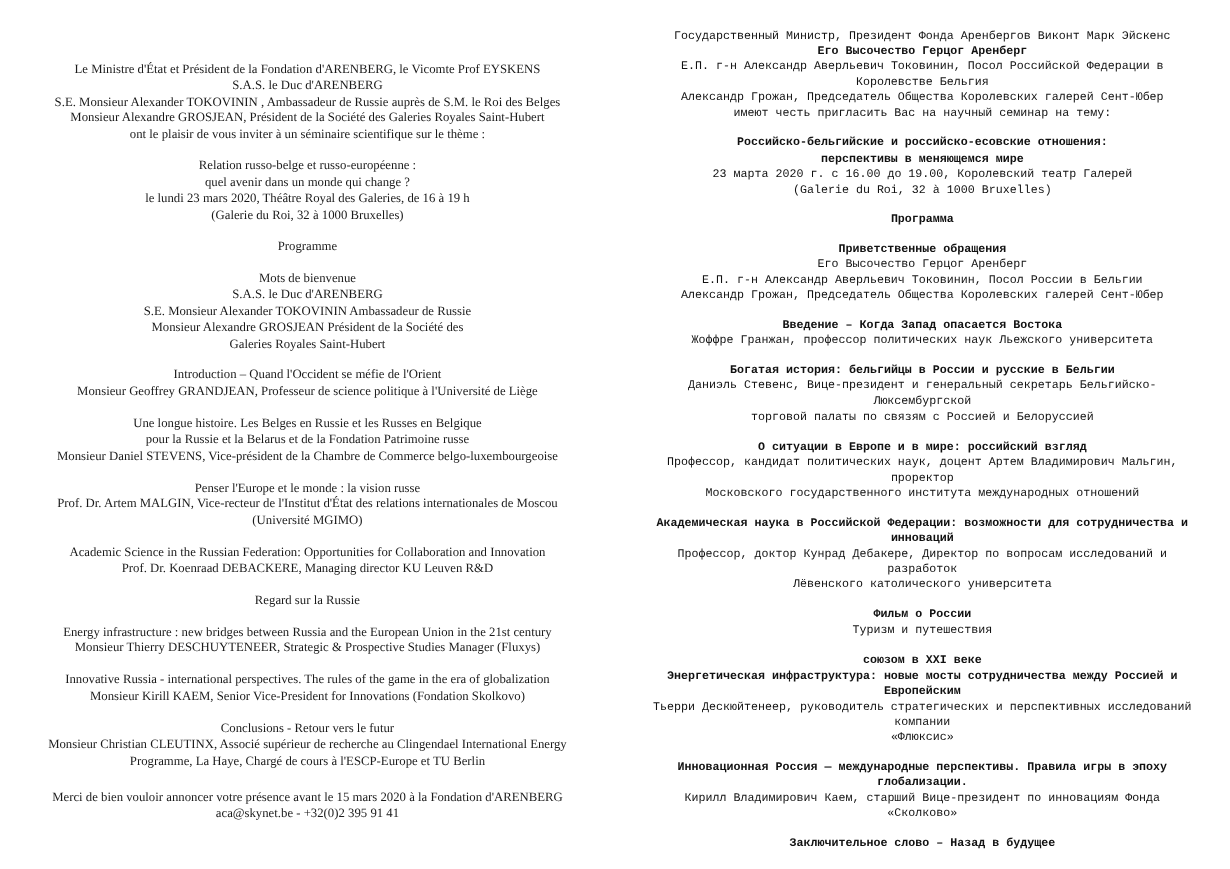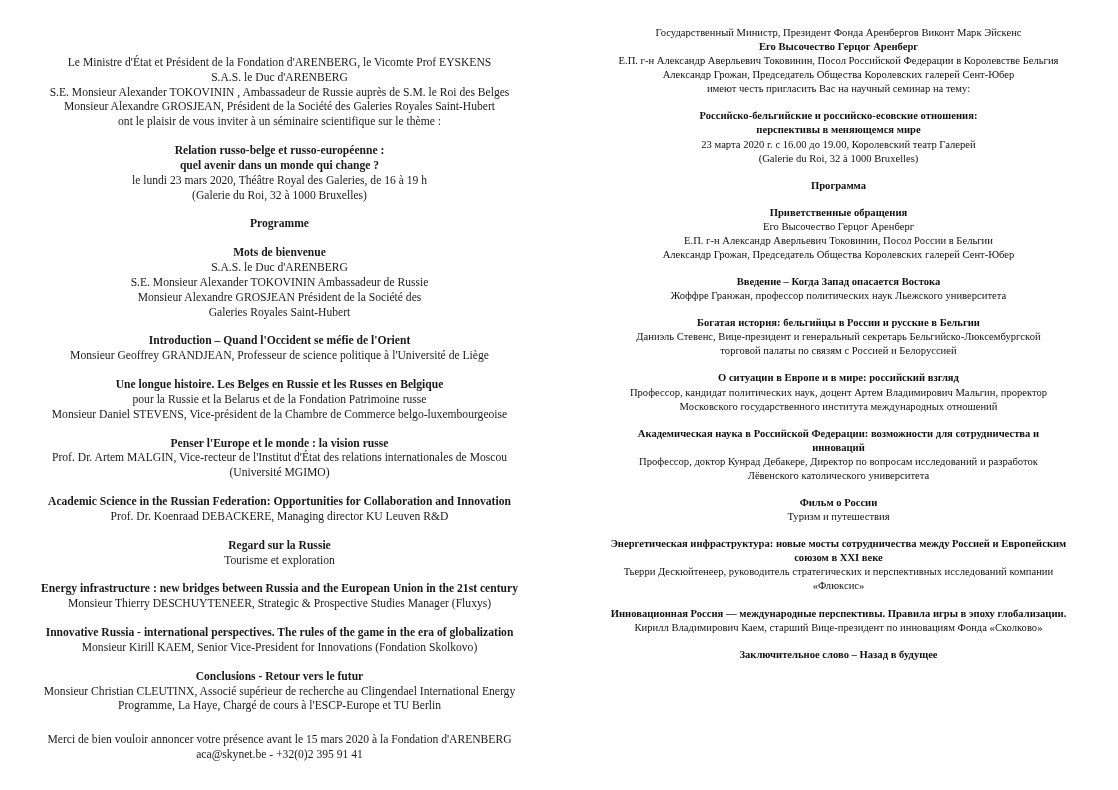--- a/index.html
+++ b/index.html
@@ -25,33 +25,33 @@
     box-sizing: border-box;
     height: 790px;
   }
   .col-left {
     width: 559px;
     padding: 56px 30px 10px 30px;
   }
   .col-right {
     width: 559px;
     padding: 26px 34px 4px 34px;
-    font-family: Liberation Serif, serif;
+    font-family: Liberation Mono, monospace;
   }
   .line {
     text-align: center;
     line-height: 1.28;
   }
   
   .col-left .line {
     font-size: 11.6px;
     color: #1a1a1a;
   }
   .col-left .b {
-    font-weight: bold;
+    font-weight: normal;
   }
   .col-left .sp-m { height: 14px; }
   .col-left .sp-l { height: 19px; }
   
   .col-right .line {
     font-size: 10.6px;
     color: #111111;
     line-height: 1.33;
   }
   .col-right .b {
@@ -108,21 +108,20 @@
       <div class="line">(Université MGIMO)</div>
     </div>
     <div class="sp-m"></div>
     <div class="block">
       <div class="line b">Academic Science in the Russian Federation: Opportunities for Collaboration and Innovation</div>
       <div class="line">Prof. Dr. Koenraad DEBACKERE, Managing director KU Leuven R&amp;D</div>
     </div>
     <div class="sp-m"></div>
     <div class="block">
       <div class="line b">Regard sur la Russie</div>
-      <div class="line">Tourisme et exploration</div>
     </div>
     <div class="sp-m"></div>
     <div class="block">
       <div class="line b">Energy infrastructure : new bridges between Russia and the European Union in the 21st century</div>
       <div class="line">Monsieur Thierry DESCHUYTENEER, Strategic &amp; Prospective Studies Manager (Fluxys)</div>
     </div>
     <div class="sp-m"></div>
     <div class="block">
       <div class="line b">Innovative Russia - international perspectives. The rules of the game in the era of globalization</div>
       <div class="line">Monsieur Kirill KAEM, Senior Vice-President for Innovations (Fondation Skolkovo)</div>
@@ -188,22 +187,22 @@
       <div class="line">Профессор, доктор Кунрад Дебакере, Директор по вопросам исследований и разработок</div>
       <div class="line">Лёвенского католического университета</div>
     </div>
     <div class="sp-m"></div>
     <div class="block">
       <div class="line b">Фильм о России</div>
       <div class="line">Туризм и путешествия</div>
     </div>
     <div class="sp-m"></div>
     <div class="block">
+      <div class="line b">союзом в XXI веке</div>
       <div class="line b">Энергетическая инфраструктура: новые мосты сотрудничества между Россией и Европейским</div>
-      <div class="line b">союзом в XXI веке</div>
       <div class="line">Тьерри Дескюйтенеер, руководитель стратегических и перспективных исследований компании</div>
       <div class="line">«Флюксис»</div>
     </div>
     <div class="sp-m"></div>
     <div class="block">
       <div class="line b">Инновационная Россия — международные перспективы. Правила игры в эпоху глобализации.</div>
       <div class="line">Кирилл Владимирович Каем, старший Вице-президент по инновациям Фонда «Сколково»</div>
     </div>
     <div class="sp-m"></div>
     <div class="block">

